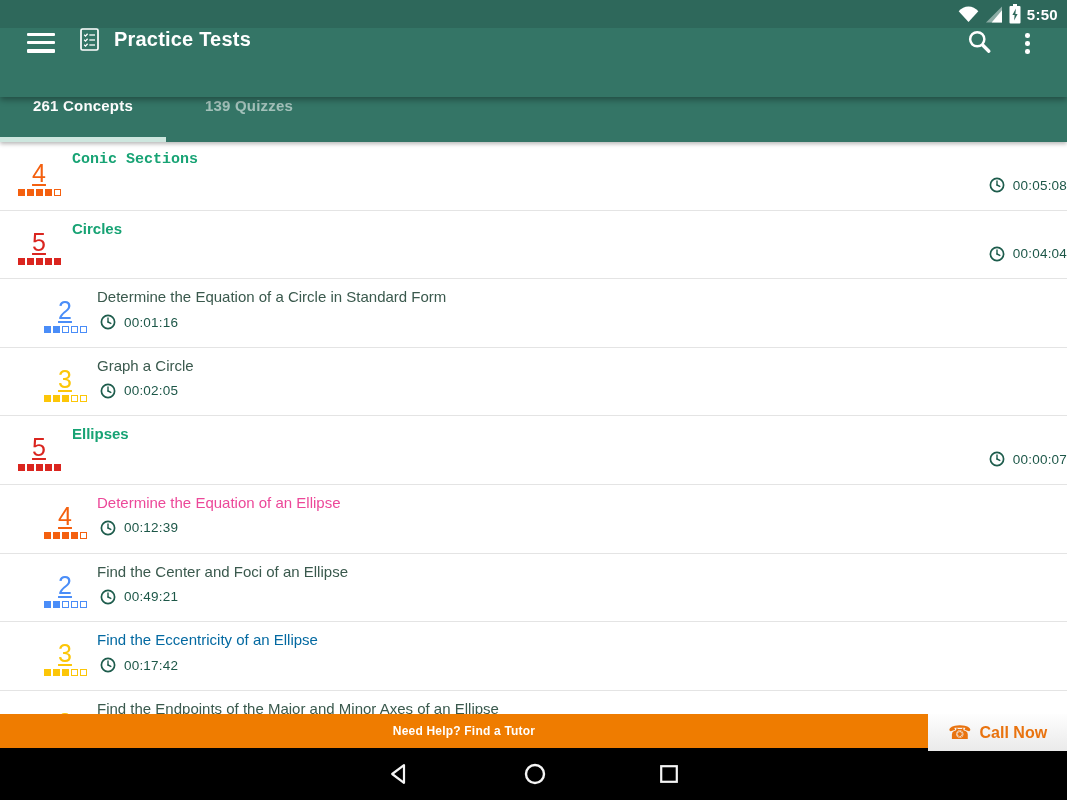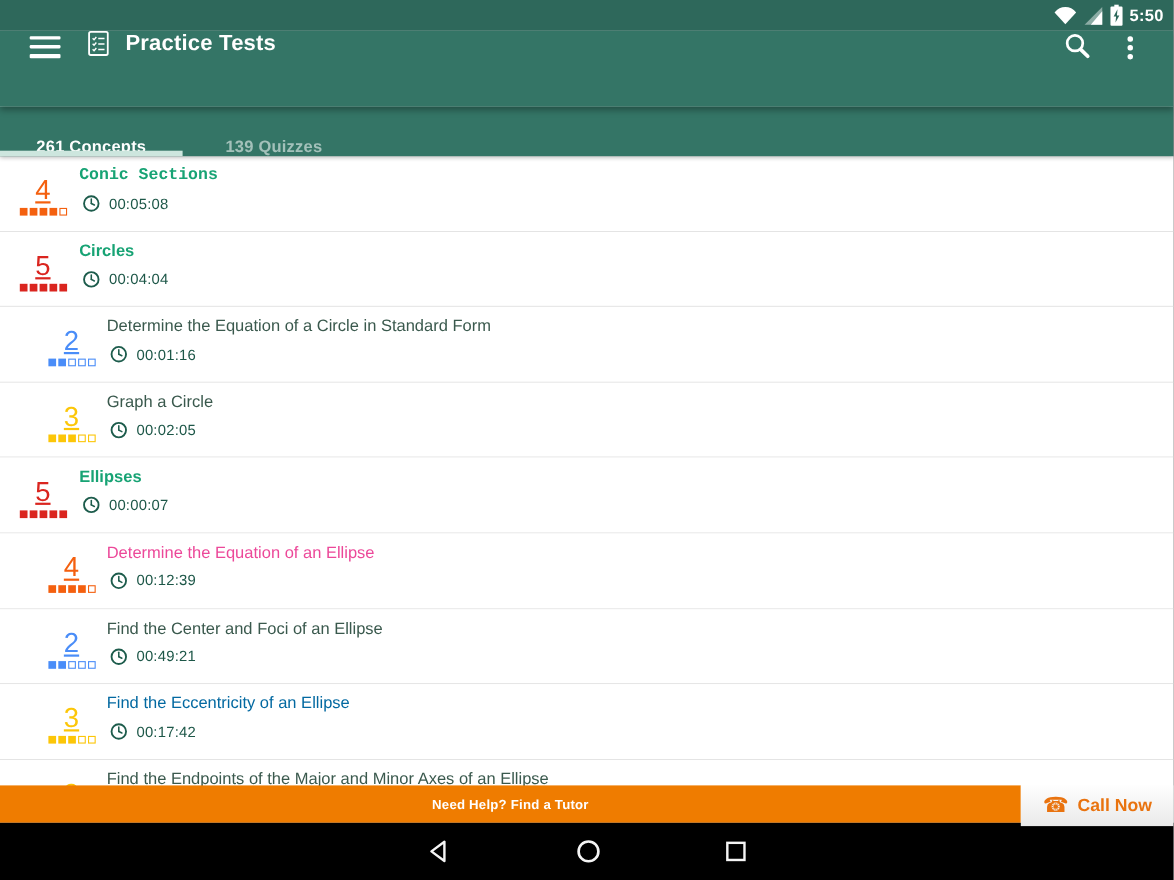--- a/index.html
+++ b/index.html
@@ -31,42 +31,42 @@
   .search-btn { margin-right:26px; cursor:pointer; }
   .overflow-btn { margin-right:31px; cursor:pointer; padding:2px 6px; }
   .overflow-btn .dot { width:4.6px; height:4.6px; border-radius:50%; background:#fff; margin:3.4px auto; }
   
   .tab-bar {
     position:absolute; top:97px; left:0; width:100%; height:45px;
     background:#347566; display:flex; z-index:4;
     box-shadow:0 2px 4px rgba(0,0,0,.28);
   }
   .tab {
-    width:166px; height:100%; display:flex; align-items:flex-end; justify-content:center;
+    width:166px; height:100%; display:flex; align-items:flex-start; justify-content:center;
     font-size:15px; font-weight:bold; letter-spacing:.2px; cursor:pointer; position:relative;
   }
   .tab.active { color:#ffffff; }
   .tab.inactive { color:rgba(255,255,255,.55); }
   .tab.active .indicator {
     position:absolute; bottom:0; left:0; width:100%; height:5px; background:#cde6de;
   }
   
   .list { position:absolute; top:142px; left:0; width:100%; height:606px; background:#fff; overflow:hidden; }
   .row { position:relative; height:68.6px; border-bottom:1px solid #e4e4e4; cursor:pointer; background:#fff; }
   .num { position:absolute; top:18px; width:46px; text-align:center; }
   .row.parent .num { left:16px; }
   .row.sub .num { left:42px; }
   .score { font-size:25px; line-height:1.05; text-decoration:underline; }
   .squares { margin-top:3px; display:flex; justify-content:center; gap:2px; }
   .sq { width:7px; height:7px; }
   .title { padding-top:9px; font-size:15px; line-height:17px; }
   .row.parent .title { margin-left:72px; font-weight:bold; }
   .row.sub .title { margin-left:97px; }
   .time-line { display:flex; align-items:center; gap:8px; margin-top:9px; }
-  .row.parent .time-line { margin-left:75px; }
+  .row.parent .time-line { margin-left:75px;justify-content:flex-end; }
   .row.sub .time-line { margin-left:100px; }
   .time-text { font-size:13.5px; color:#1d5748; letter-spacing:.2px; }
   
   .banner {
     position:absolute; top:714px; left:0; width:928px; height:34px;
     background:#ef7c00; display:flex; align-items:center; justify-content:center;
     z-index:8; cursor:pointer;
   }
   .banner-text { color:#fff; font-size:12px; font-weight:bold; letter-spacing:.2px; }
   .call-box {

